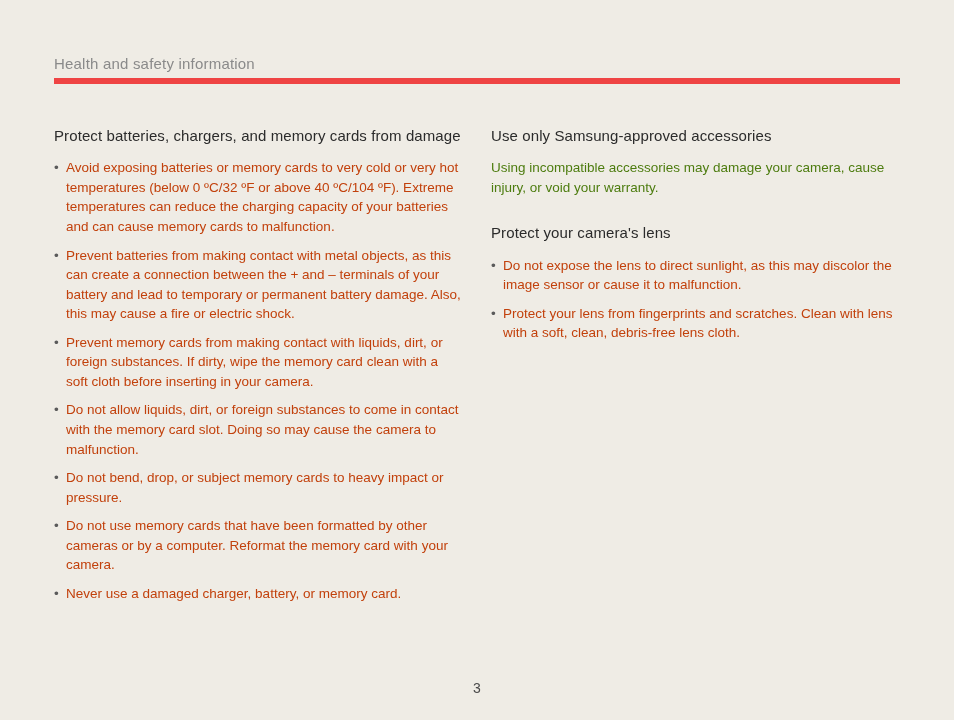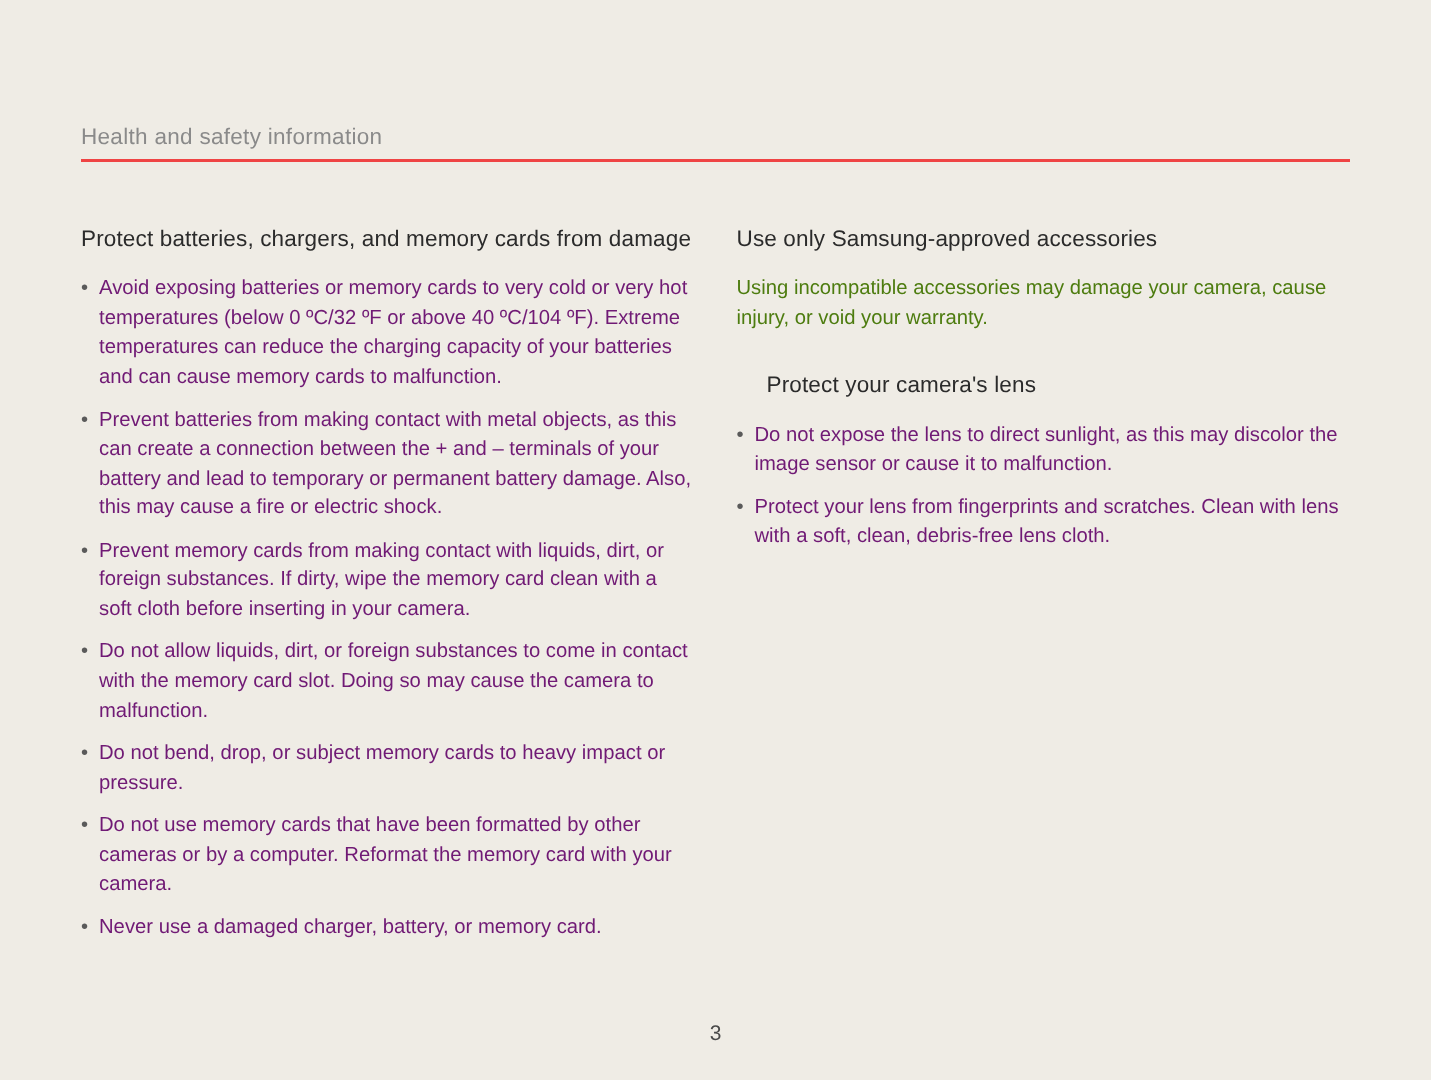--- a/index.html
+++ b/index.html
@@ -1,29 +1,29 @@
 <!DOCTYPE html>
 <html><head>
 <meta charset="utf-8">
 <style>
   html,body{margin:0;padding:0;width:954px;height:720px;background:#efece5;
     font-family:"Helvetica Neue",Helvetica,Arial,sans-serif;color:#4a4a4a;
     -webkit-font-smoothing:antialiased;}
   .page{box-sizing:border-box;padding:55px 54px 0 54px;position:relative;height:100%;}
   .header{font-size:15px;font-weight:300;color:#8a8a8a;letter-spacing:0.2px;
-    padding-bottom:6px;border-bottom:2px solid #ef4444;margin-bottom:42px;margin-top:28px;}
+    padding-bottom:6px;border-bottom:6px solid #ef4444;margin-bottom:42px;}
   .columns{display:flex;gap:28px;}
   .col{flex:1 1 0;min-width:0;}
   .section-title{font-size:15px;font-weight:400;color:#2b2b2b;line-height:1.35;
     margin:0 0 12px 0;letter-spacing:0.1px;}
-  .section-title.mt{margin-top:26px;margin-left:20px;}
+  .section-title.mt{margin-top:26px;}
   .para{font-size:13.5px;font-weight:300;color:#4d7c0f;line-height:1.45;margin:0;}
   ul.bullets{list-style:none;margin:0;padding:0;}
   ul.bullets li{position:relative;padding-left:12px;margin-bottom:9px;
-    font-size:13.5px;font-weight:300;color:#701a75;line-height:1.45;}
+    font-size:13.5px;font-weight:300;color:#c2410c;line-height:1.45;}
   ul.bullets li:before{content:"•";position:absolute;left:0;top:0;color:#5a5a5a;}
   .page-num{position:absolute;left:0;right:0;bottom:24px;text-align:center;
     font-size:14px;font-weight:300;color:#4a4a4a;}
 </style>
 </head>
 <body>
 
 <div class="page">
   <div class="header">Health and safety information</div>
 

